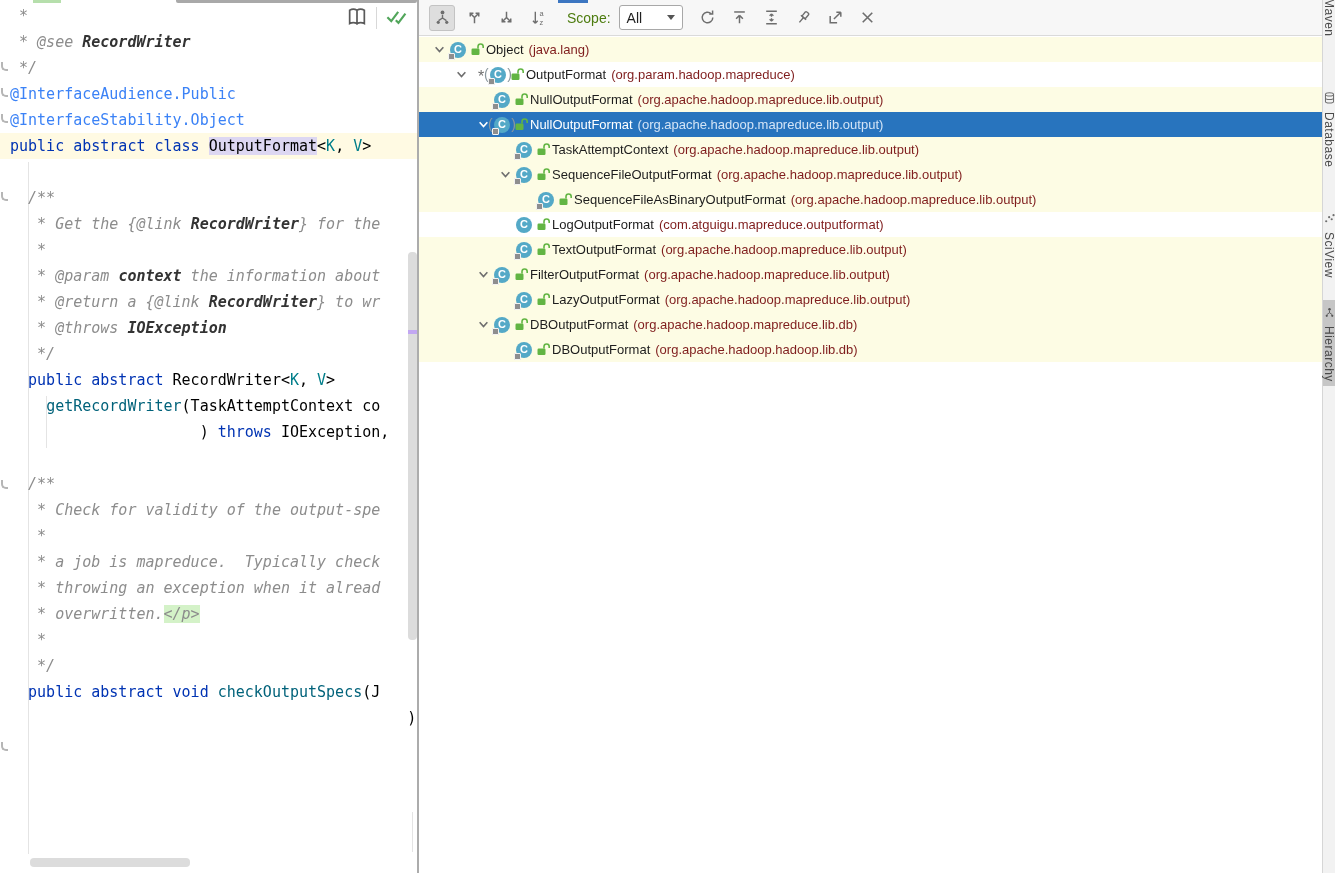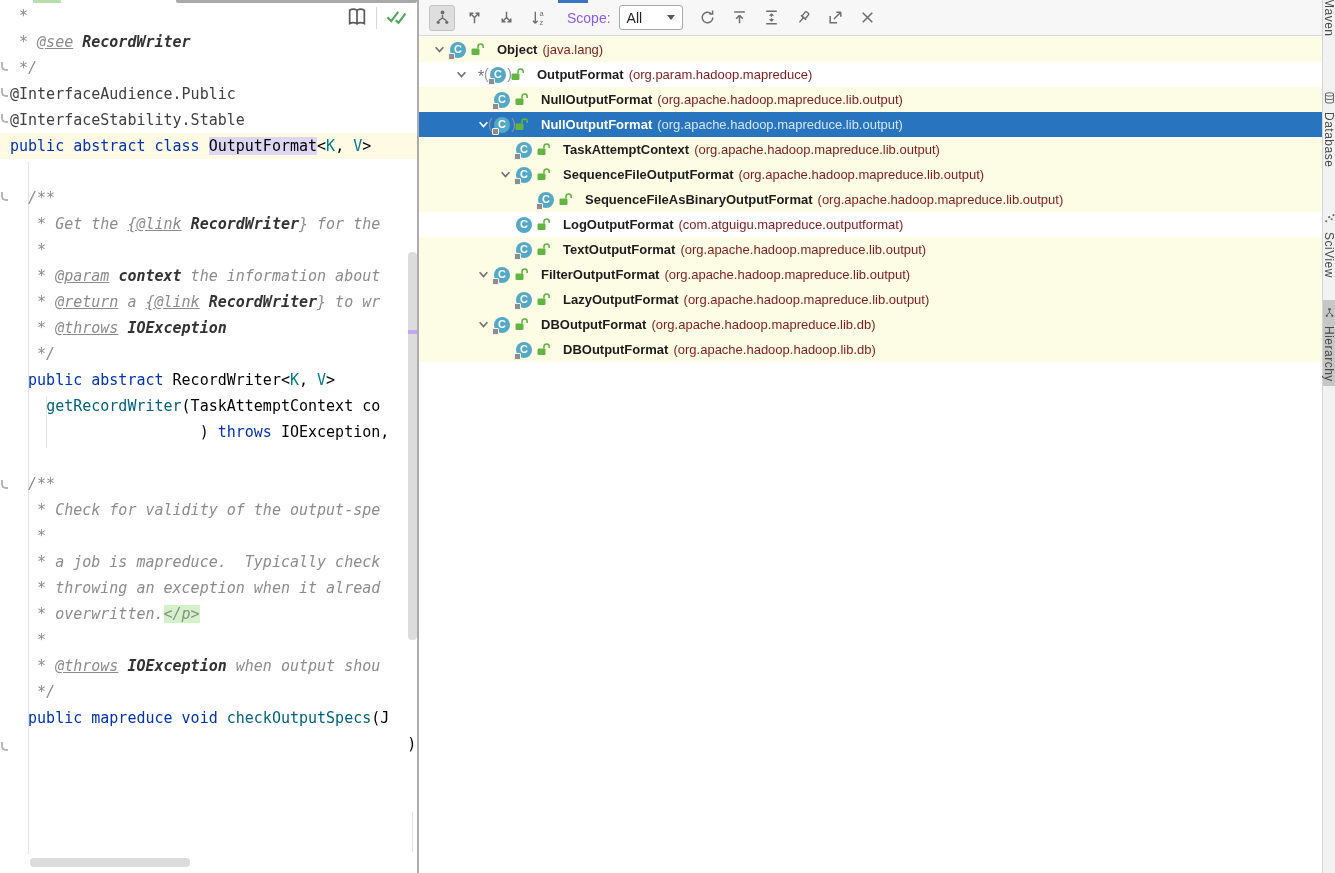--- a/index.html
+++ b/index.html
@@ -5,24 +5,24 @@
   *{margin:0;padding:0;box-sizing:border-box}
   html,body{width:1335px;height:873px;overflow:hidden;background:#fff;font-family:"Liberation Sans",sans-serif}
   #app{position:relative;width:1335px;height:873px}
 
   
   #editor{position:absolute;left:0;top:0;width:417px;height:873px;background:#fff;overflow:hidden}
   #code{position:absolute;left:10px;top:3px;font-family:"DejaVu Sans Mono",monospace;font-size:15px;line-height:26px;z-index:2}
   .code-line{height:26px;white-space:pre}
   .hl-line{background:#FFFAE3;margin-left:-10px;padding-left:10px;min-width:417px}
   .tk-c{color:#8C8C8C;font-style:italic}
-  .tk-t{color:#8C8C8C;font-style:italic;text-decoration:underline}
+  .tk-t{color:#8C8C8C;font-style:italic;}
   .tk-b{color:#333333;font-style:italic;font-weight:bold}
   .tk-k{color:#0033B3}
-  .tk-a{color:#404040}
+  .tk-a{color:#3b82f6}
   .tk-p{color:#000}
   .tk-h{background:#DDD7F2;color:#000}
   .tk-g{color:#007E8A}
   .tk-m{color:#00627A}
   .tk-G{color:#8C8C8C;font-style:italic;background:#D4F2C8}
   .guide{position:absolute;width:1px;background:#E4E4E4;z-index:1}
   .fold-mark{position:absolute;left:1px;width:7px;height:9px;border-left:2px solid #B6B6B6;border-bottom:2px solid #B6B6B6;border-bottom-left-radius:5px;z-index:3}
   #editor-icons{position:absolute;top:5px;left:346px;display:flex;align-items:center;z-index:5}
   #editor-icons .sep{width:1px;height:22px;background:#D8D8D8;margin:0 8px}
   .vscroll-thumb{position:absolute;left:408px;top:252px;width:9px;height:388px;background:#DCDCDC;border-radius:4px;z-index:4}
@@ -31,36 +31,36 @@
   .artifact{position:absolute;z-index:6}
 
   
   #panel-divider{position:absolute;left:417px;top:0;width:2px;height:873px;background:#ACACAC;z-index:7}
 
   
   #hier{position:absolute;left:419px;top:0;width:903px;height:873px;background:#fff}
   #hier-toolbar{position:absolute;left:0;top:0;width:100%;height:36px;background:#F7F7F7;border-bottom:1px solid #DADADA;display:flex;align-items:center;padding-left:10px}
   .tb-btn{width:26px;height:26px;display:flex;align-items:center;justify-content:center;border-radius:3px;margin-right:6px;border:1px solid transparent}
   .tb-btn.sel{background:#DEDEDE;border-color:#C3C3C3}
-  .scope-label{font-size:14px;color:#8b5cf6;margin:0 8px 0 10px}
+  .scope-label{font-size:14px;color:#4d7c0f;margin:0 8px 0 10px}
   .combo{width:64px;height:25px;border:1px solid #A8A8A8;border-radius:3px;background:#fff;display:flex;align-items:center;justify-content:space-between;padding:0 7px;font-size:14px;color:#1F1F1F;margin-right:12px}
   .combo .caret{width:0;height:0;border-left:4px solid transparent;border-right:4px solid transparent;border-top:5px solid #555}
   #hier-tree{position:absolute;left:0;top:37px;width:100%}
   .tree-row{height:25px;display:flex;align-items:center;font-size:13px;white-space:nowrap;background:#fff}
   .tree-row.lib{background:#FDFCE4}
   .tree-row.sel{background:#2874BE}
   .chev{width:22px;display:flex;justify-content:center;align-items:center;flex:none}
   .star{width:18px;color:#6E6E6E;font-size:16px;flex:none;text-align:center;padding-top:5px}
   .cicon{position:relative;width:16px;height:16px;border-radius:50%;background:#54A9C7;display:flex;align-items:center;justify-content:center;flex:none}
   .cicon i{font-style:normal;color:#fff;font-size:11px;font-weight:bold;line-height:1}
   .cicon em{position:absolute;left:-2px;bottom:-2px;width:7px;height:7px;background:#8E8E8E;border:1px solid #F2F2F2;border-radius:1px}
   .cicon.abs::before{content:"(";position:absolute;left:-6px;top:-1px;color:#8A979E;font-size:14px}
   .cicon.abs::after{content:")";position:absolute;right:-6px;top:-1px;color:#8A979E;font-size:14px}
   .glock{width:15px;height:15px;margin-left:4px;flex:none}
-  .nm{font-weight:bold;color:#1D1D1D;margin-left:12px}
+  .nm{font-weight:normal;color:#1D1D1D;margin-left:1px}
   .pk{color:#7f1d1d;margin-left:5px}
   .tree-row.sel .nm{color:#FFFFFF}
   .tree-row.sel .pk{color:#D3E4F6}
   .tree-row.sel .chev svg polyline{stroke:#fff}
 
   
   #stripe{position:absolute;left:1322px;top:0;width:13px;height:873px;background:#F2F2F2;border-left:1px solid #D6D6D6;z-index:8}
   .stripe-tab{position:absolute;left:0;width:12px;display:flex;flex-direction:column;align-items:center;gap:4px;padding:4px 0}
   .stripe-tab .vlabel{writing-mode:vertical-rl;font-size:12px;color:#4A4A4A;letter-spacing:.5px}
   .stripe-tab.sel{background:#C6C6C6}
@@ -73,44 +73,43 @@
   <div id="editor">
     <div class="guide" style="left:28px;top:162px;height:692px"></div>
     <div class="guide" style="left:46px;top:396px;height:52px"></div>
     <div class="guide" style="left:412px;top:812px;height:40px"></div>
 
     <div id="code">
         <div class="code-line"><span class="tk-c"> *</span></div>
         <div class="code-line"><span class="tk-c"> * </span><span class="tk-t">@see</span><span class="tk-c"> </span><span class="tk-b">RecordWriter</span></div>
         <div class="code-line"><span class="tk-c"> */</span></div>
         <div class="code-line"><span class="tk-a">@InterfaceAudience.Public</span></div>
-        <div class="code-line"><span class="tk-a">@InterfaceStability.Stable</span></div>
+        <div class="code-line"><span class="tk-a">@InterfaceStability.Object</span></div>
         <div class="code-line hl-line"><span class="tk-k">public abstract class </span><span class="tk-h">OutputFormat</span><span class="tk-p">&lt;</span><span class="tk-g">K</span><span class="tk-p">, </span><span class="tk-g">V</span><span class="tk-p">&gt;</span></div>
         <div class="code-line"></div>
         <div class="code-line"><span class="tk-c">  /**</span></div>
         <div class="code-line"><span class="tk-c">   * Get the </span><span class="tk-t">{@link</span><span class="tk-c"> </span><span class="tk-b">RecordWriter</span><span class="tk-c">} for the</span></div>
         <div class="code-line"><span class="tk-c">   *</span></div>
         <div class="code-line"><span class="tk-c">   * </span><span class="tk-t">@param</span><span class="tk-c"> </span><span class="tk-b">context</span><span class="tk-c"> the information about</span></div>
         <div class="code-line"><span class="tk-c">   * </span><span class="tk-t">@return</span><span class="tk-c"> a </span><span class="tk-t">{@link</span><span class="tk-c"> </span><span class="tk-b">RecordWriter</span><span class="tk-c">} to wr</span></div>
         <div class="code-line"><span class="tk-c">   * </span><span class="tk-t">@throws</span><span class="tk-c"> </span><span class="tk-b">IOException</span></div>
         <div class="code-line"><span class="tk-c">   */</span></div>
         <div class="code-line"><span class="tk-k">  public abstract </span><span class="tk-p">RecordWriter&lt;</span><span class="tk-g">K</span><span class="tk-p">, </span><span class="tk-g">V</span><span class="tk-p">&gt;</span></div>
         <div class="code-line"><span class="tk-p">    </span><span class="tk-m">getRecordWriter</span><span class="tk-p">(TaskAttemptContext co</span></div>
         <div class="code-line"><span class="tk-p">                     ) </span><span class="tk-k">throws</span><span class="tk-p"> IOException,</span></div>
         <div class="code-line"></div>
         <div class="code-line"><span class="tk-c">  /**</span></div>
         <div class="code-line"><span class="tk-c">   * Check for validity of the output-spe</span></div>
         <div class="code-line"><span class="tk-c">   *</span></div>
         <div class="code-line"><span class="tk-c">   * a job is mapreduce.  Typically check</span></div>
         <div class="code-line"><span class="tk-c">   * throwing an exception when it alread</span></div>
         <div class="code-line"><span class="tk-c">   * overwritten.</span><span class="tk-G">&lt;/p&gt;</span></div>
         <div class="code-line"><span class="tk-c">   *</span></div>
-        <div class="code-line"><span class="tk-c">   * </span><span class="tk-t">@throws</span><span class="tk-c"> </span><span class="tk-b">IOException</span><span class="tk-c"> when output shou</span></div>
         <div class="code-line"><span class="tk-c">   */</span></div>
-        <div class="code-line"><span class="tk-k">  public mapreduce void </span><span class="tk-m">checkOutputSpecs</span><span class="tk-p">(J</span></div>
+        <div class="code-line"><span class="tk-k">  public abstract void </span><span class="tk-m">checkOutputSpecs</span><span class="tk-p">(J</span></div>
         <div class="code-line"><span class="tk-p">                                            )</span></div>
       </div>
 
     <div class="fold-mark" style="top:62px"></div>
     <div class="fold-mark" style="top:88px"></div>
     <div class="fold-mark" style="top:114px"></div>
     <div class="fold-mark" style="top:192px"></div>
     <div class="fold-mark" style="top:480px"></div>
     <div class="fold-mark" style="top:742px"></div>
 

